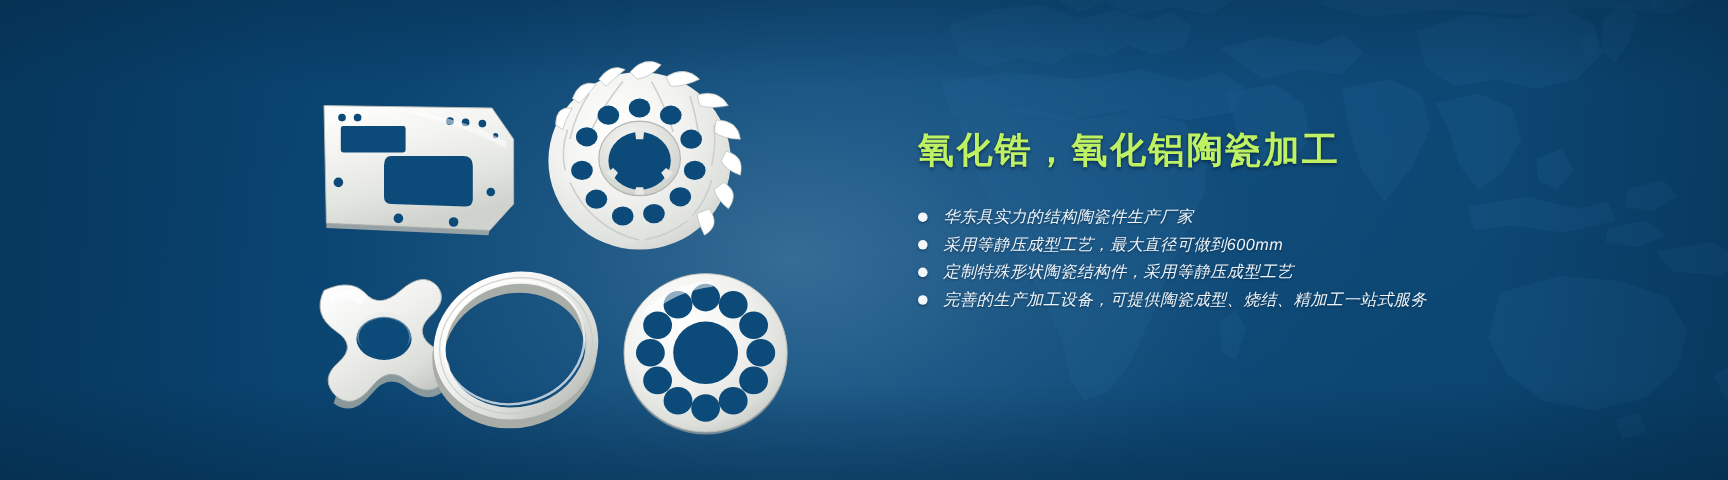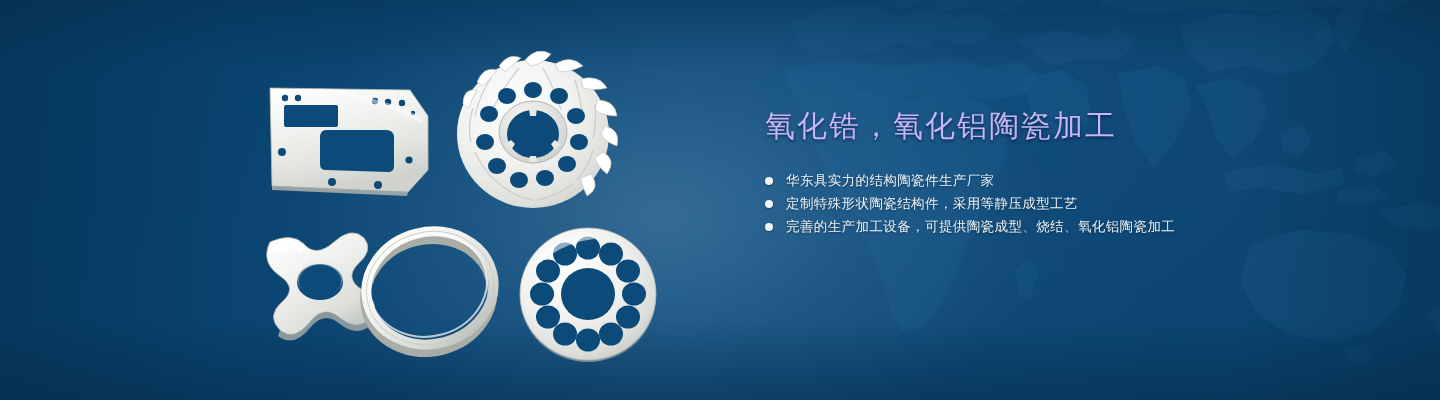--- a/index.html
+++ b/index.html
@@ -41,21 +41,21 @@
                        rgba(0,0,0,0) 86%, rgba(5,40,68,0.30) 100%);
   }
 
   
   .products { position:absolute; left:0; top:0; width:700px; height:400px; }
   .product { position:absolute; }
 
   
   .copy { position:absolute; left:765px; top:104px; width:620px; }
   .headline {
-    font-size:30px; font-weight:400; color:#c4b5fd; letter-spacing:2px;
+    font-size:30px; font-weight:700; color:#bef264; letter-spacing:2px;
     line-height:44px; white-space:nowrap;
     text-shadow:0 2px 3px rgba(0,20,40,0.55), 0 0 1px rgba(0,0,0,0.4);
   }
   .bullets { margin-top:22px; }
   .bullet {
     display:flex; align-items:center;
     height:22px; margin-bottom:1px;
   }
   .dot {
     width:8px; height:8px; border-radius:50%;
@@ -317,34 +317,38 @@
         <path d="M-52 -36 Q -26 -58 6 -60 L6 -55 Q -24 -52 -48 -31 Z" fill="#ffffff" opacity="0.55"></path>
       </g>
     </svg>
 
   </div>
 
   <div class="copy">
 
     <h1 class="headline">氧化锆，氧化铝陶瓷加工</h1>
 
-    <ul class="bullets" style="list-style:none;">
+    <ul class="bullets" style="list-style:none;font-style:italic;">
 
       <li class="bullet">
         <span class="dot"></span>
         <span class="btxt">华东具实力的结构陶瓷件生产厂家</span>
       </li>
 
+      <li class="bullet">
+        <span class="dot"></span>
+        <span class="btxt">采用等静压成型工艺，最大直径可做到600mm</span>
+      </li>
 
       <li class="bullet">
         <span class="dot"></span>
         <span class="btxt">定制特殊形状陶瓷结构件，采用等静压成型工艺</span>
       </li>
 
       <li class="bullet">
         <span class="dot"></span>
-        <span class="btxt">完善的生产加工设备，可提供陶瓷成型、烧结、氧化铝陶瓷加工</span>
+        <span class="btxt">完善的生产加工设备，可提供陶瓷成型、烧结、精加工一站式服务</span>
       </li>
 
     </ul>
   </div>
 
 </div>
 
 </body></html>

